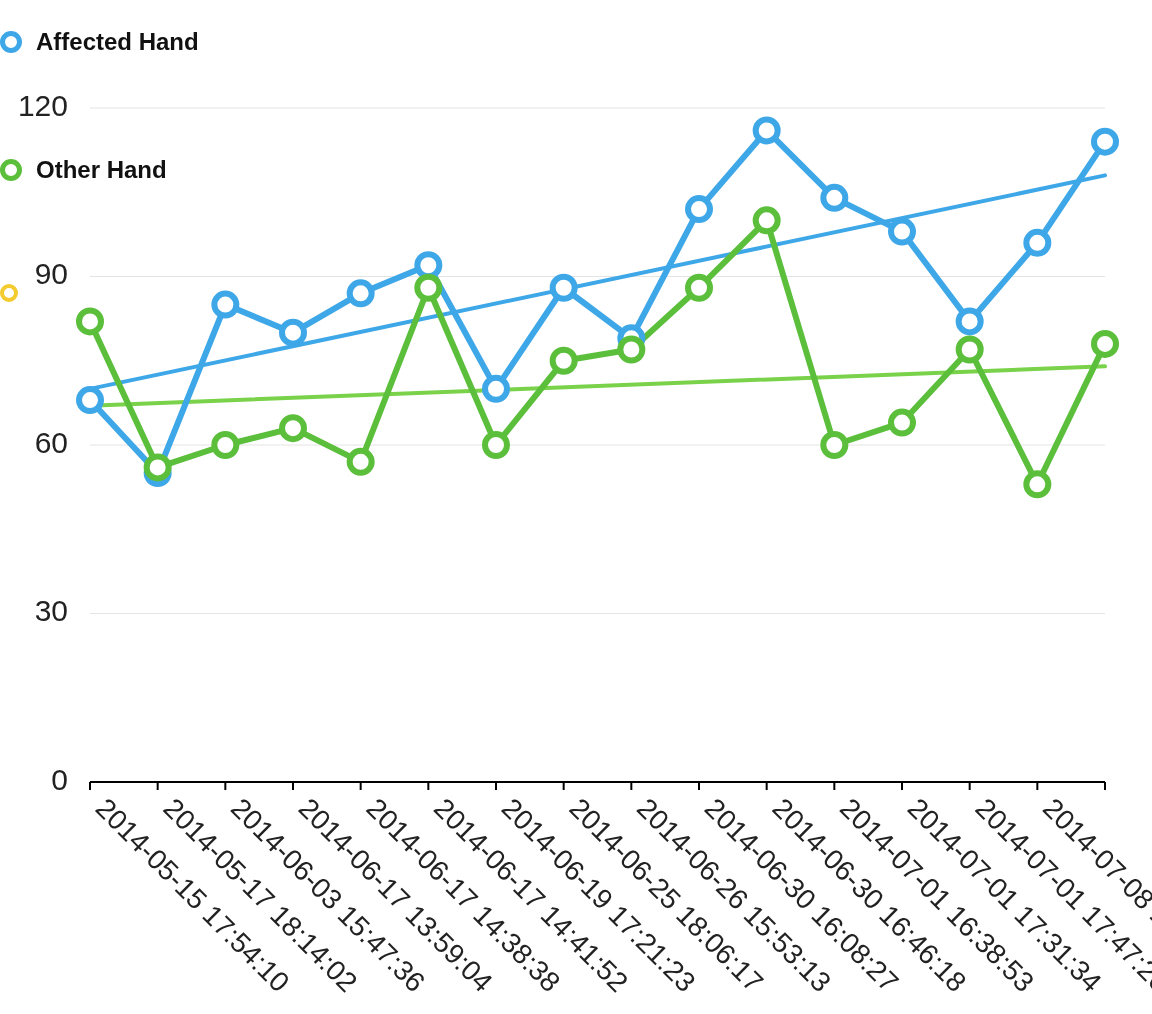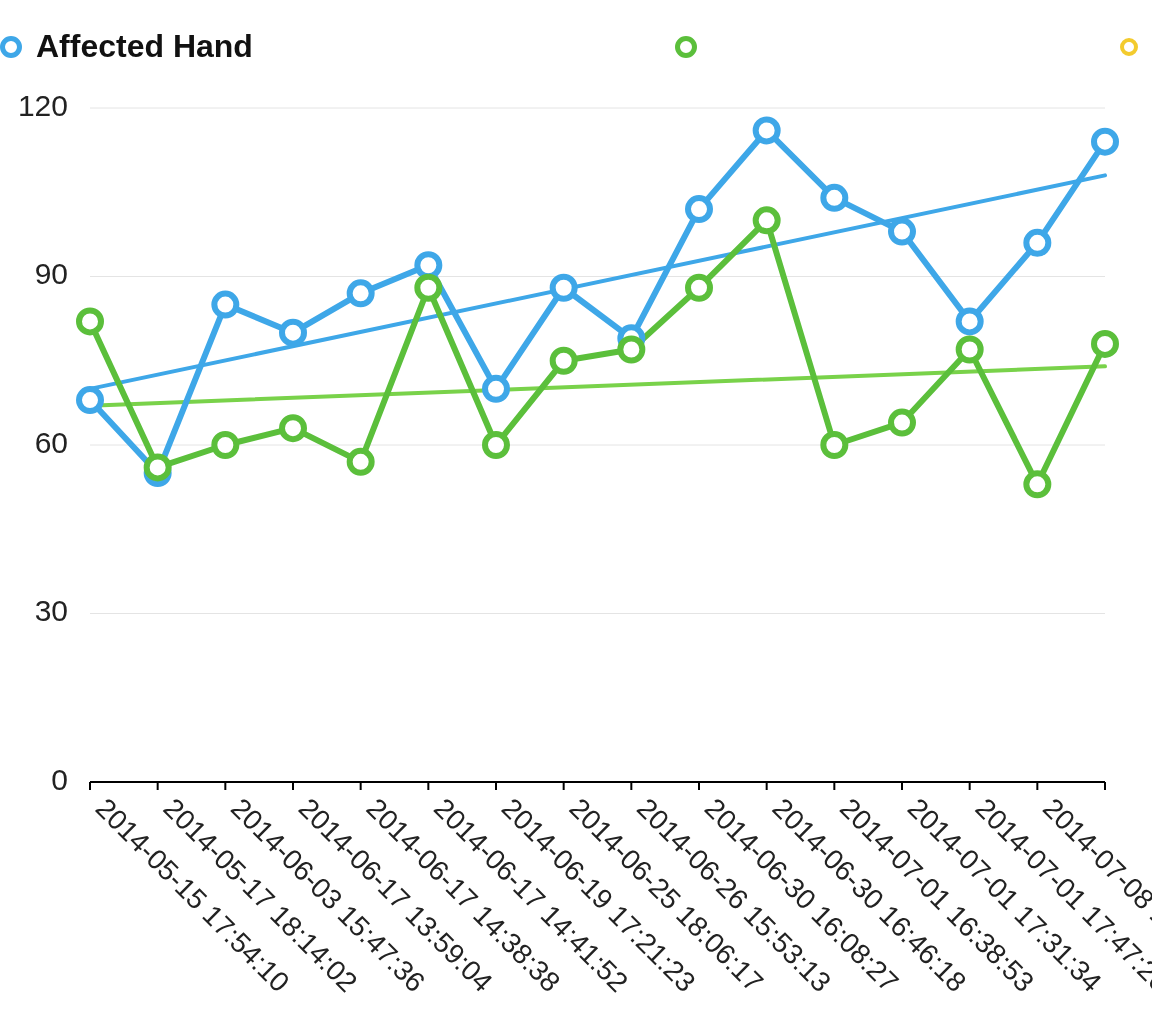--- a/index.html
+++ b/index.html
@@ -15,25 +15,26 @@
     position: relative;
     width: 1152px;
     height: 1014px;
   }
   .legend {
     position: absolute;
     top: 28px;
     left: 0;
     width: 1152px;
     display: flex;
-    justify-content: space-between;
+    justify-content: center;
     gap: 100px;
-    font-size: 32px;
+    font-size: 24px;
     font-weight: 700;
     color: #111;
+    flex-direction: column;
   }
   .legend-item {
     display: flex;
     align-items: center;
     gap: 14px;
   }
   .legend-marker {
     width: 22px;
     height: 22px;
     border-radius: 50%;
@@ -87,20 +88,21 @@
 
 <div class="chart-container">
 
   <div class="legend">
     <div class="legend-item">
       <span class="legend-marker blue"></span>
       <span>Affected Hand</span>
     </div>
     <div class="legend-item">
       <span class="legend-marker green"></span>
+      <span>Other Hand</span>
     </div>
     <div class="legend-item">
       <span class="legend-marker gold"></span>
       <span></span>
     </div>
   </div>
 
   <svg class="plot" width="1152" height="1014">
     <g id="grid-group">
         <line x1="90" x2="1105" y1="613.5" y2="613.5" class="grid-line"></line>

